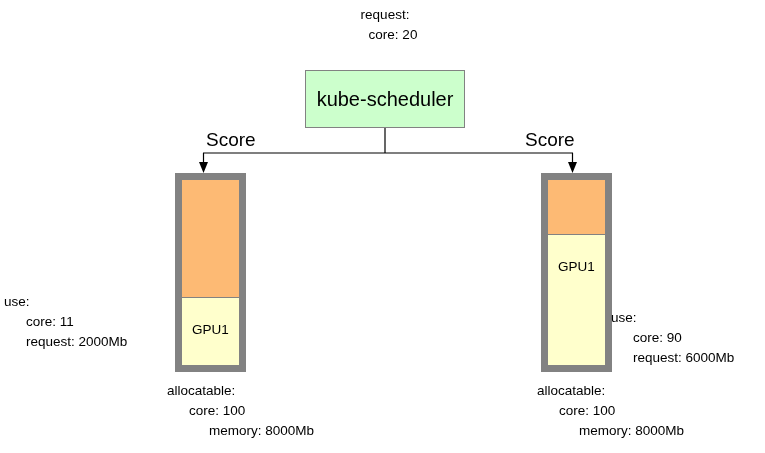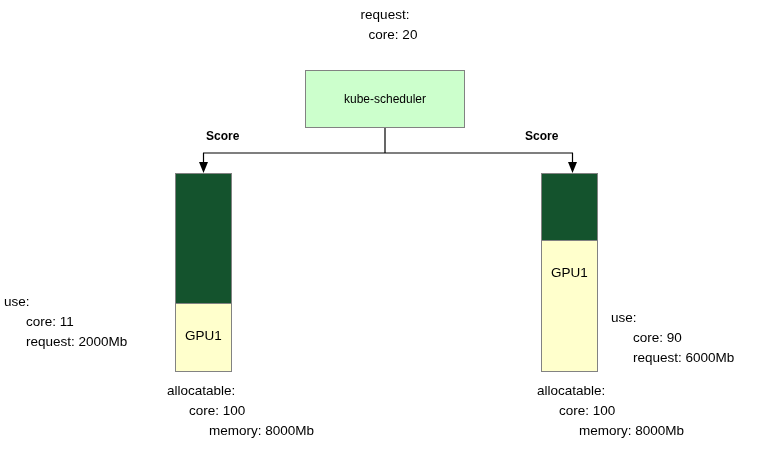--- a/index.html
+++ b/index.html
@@ -52,50 +52,49 @@
     left: 305px;
     top: 70px;
     width: 160px;
     height: 58px;
     background: #ccffcc;
     border: 1px solid #828282;
     box-sizing: border-box;
     display: flex;
     align-items: center;
     justify-content: center;
-    font-size: 12px;
+    font-size: 20px;
   }
 
   
   #connectors {
     position: absolute;
     left: 0; top: 0;
     width: 765px;
     height: 453px;
     pointer-events: none;
   }
 
   
   .score-label {
     position: absolute;
-    font-size: 12px;
+    font-size: 19px;
     white-space: nowrap;
-    font-weight: bold;
   }
   #score-left  { left: 206px; top: 129px; }
   #score-right { left: 525px; top: 129px; }
 
   
   .node-bar {
     position: absolute;
-    width: 57px;
+    width: 71px;
     height: 199px;
-    border: 1px solid #ec4899;
+    border: 7px solid #ec4899;
     box-sizing: border-box;
-    background: #14532d;
+    background: #fdba74;
   }
   #node-bar-left  { left: 175px; top: 173px; }
   #node-bar-right { left: 541px; top: 173px; }
 
   .node-used {
     position: absolute;
     left: 0;
     bottom: 0;
     width: 100%;
     background: #ffffcc;

